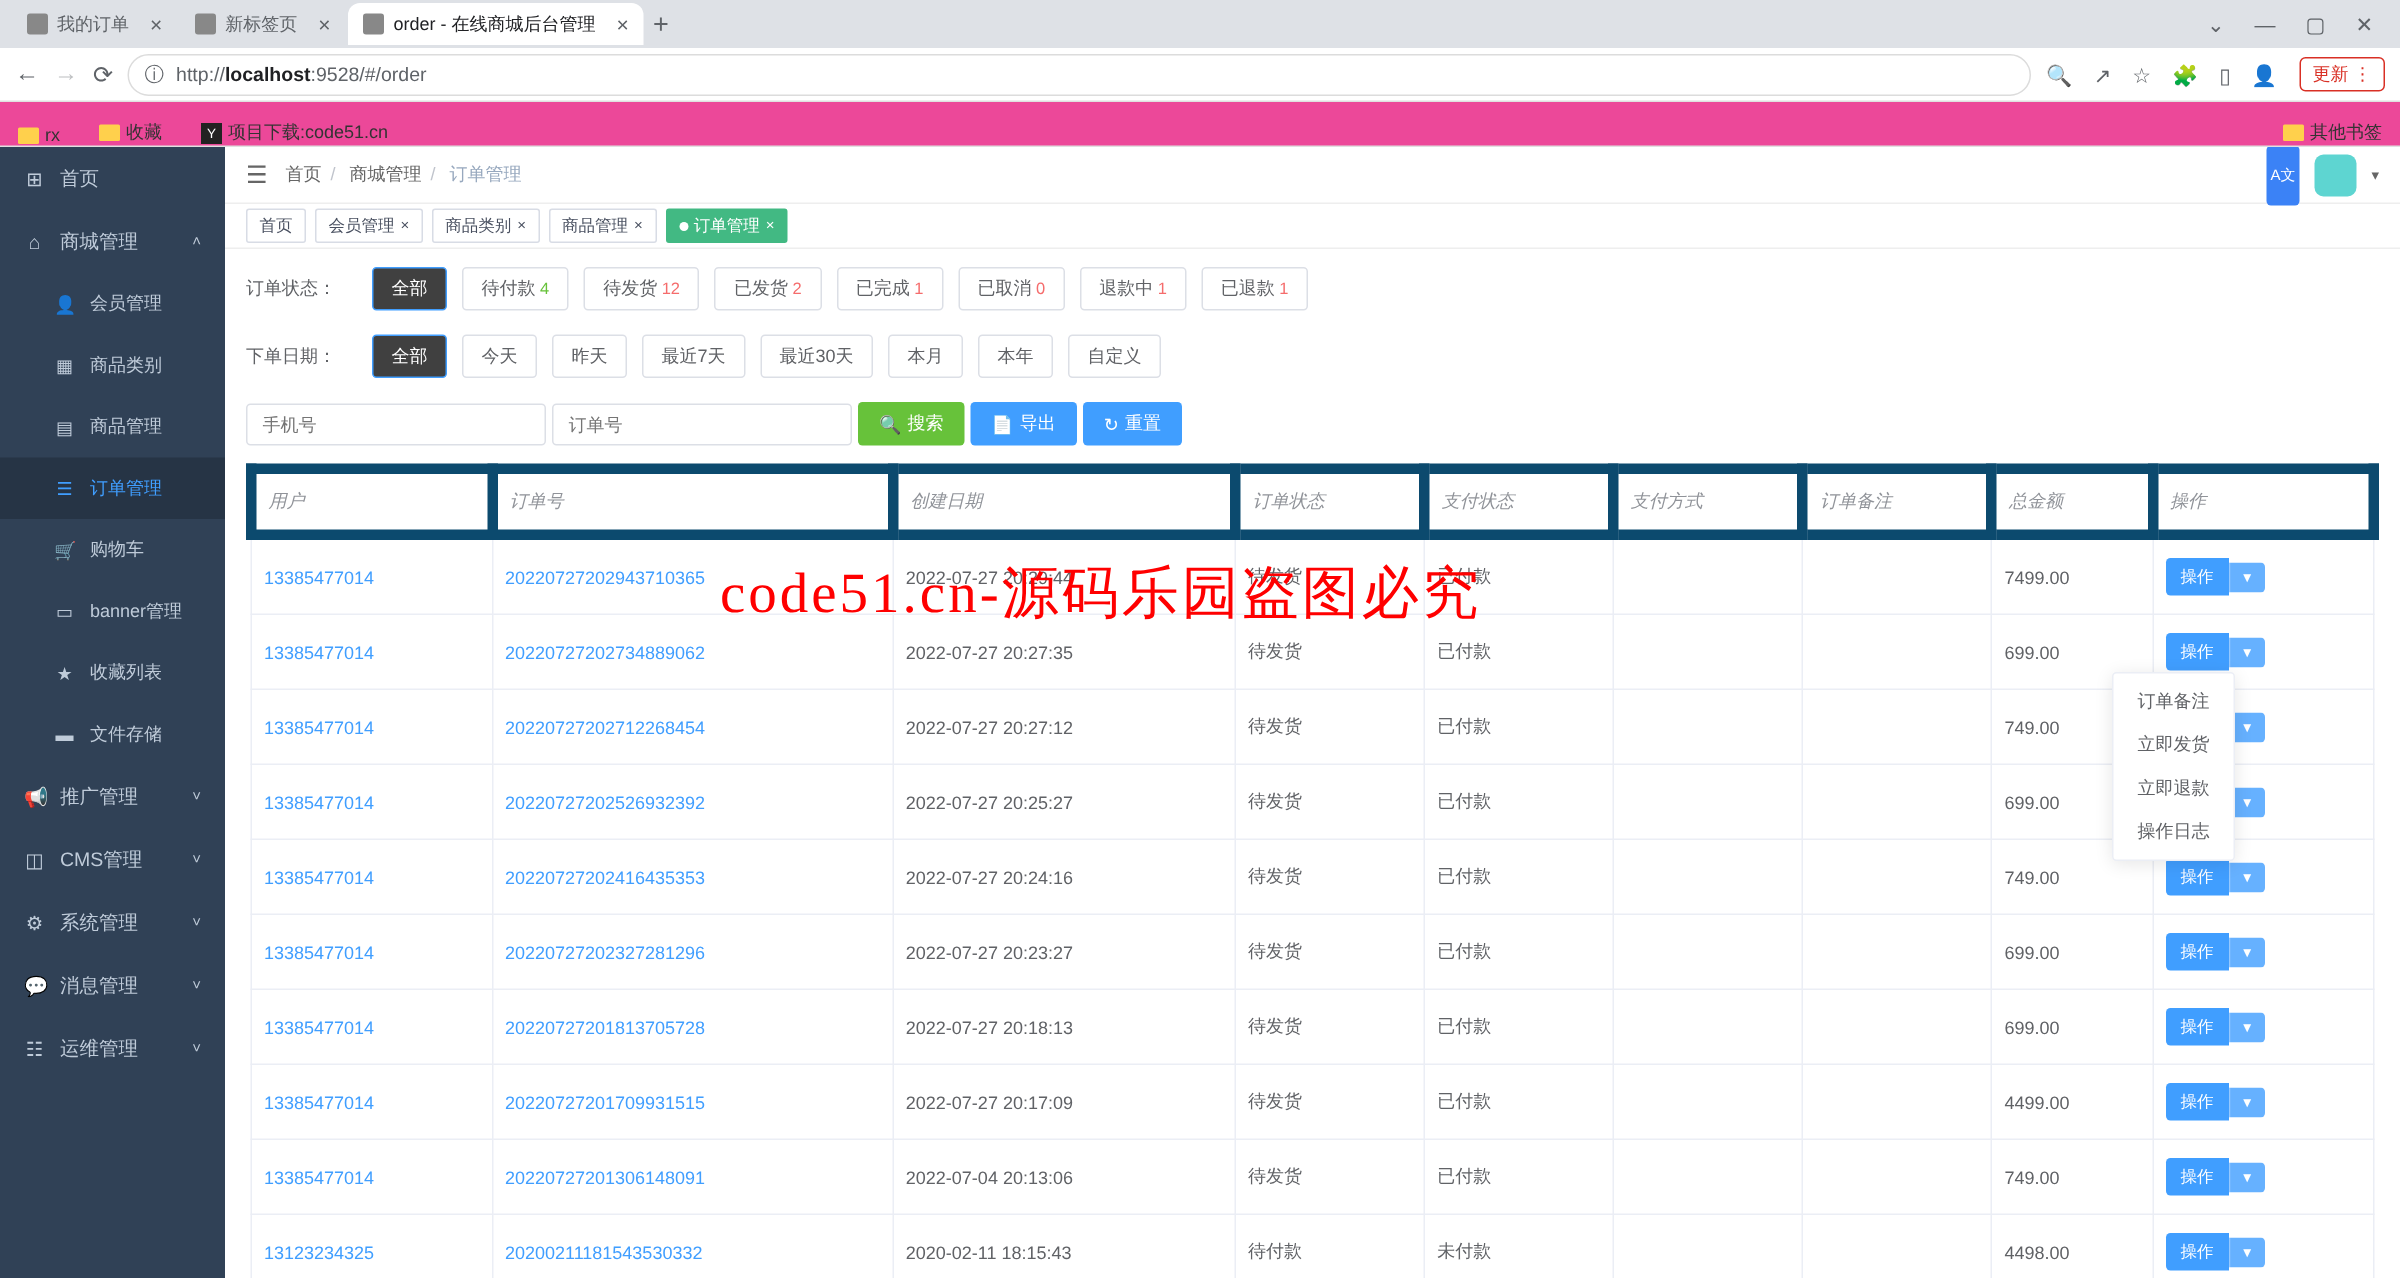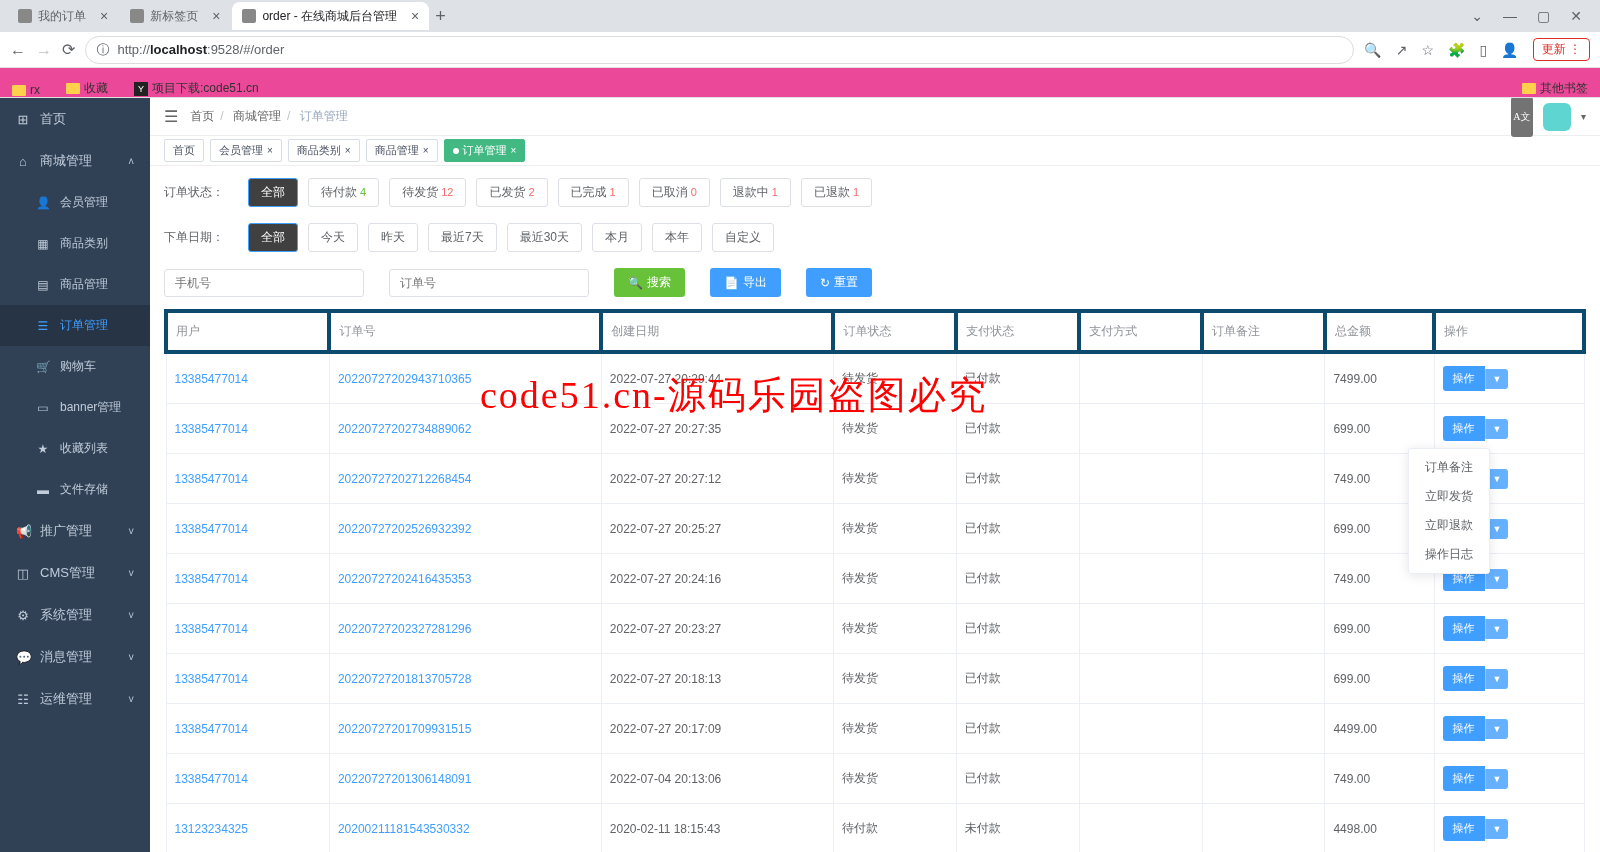--- a/index.html
+++ b/index.html
@@ -34,46 +34,46 @@
 .sb-caret { margin-left: auto; font-size: 10px; }
 .sb-icon { width: 14px; text-align: center; }
 
 .main { flex: 1; display: flex; flex-direction: column; overflow: hidden; background: #fff; }
 .top-header { display: flex; align-items: center; height: 38px; padding: 0 14px; border-bottom: 1px solid #eee; gap: 12px; font-size: 12px; color: #666; }
 .hamburger { font-size: 16px; cursor: pointer; }
 .breadcrumb a { color: #666; text-decoration: none; }
 .breadcrumb .sep { margin: 0 6px; color: #c0c4cc; }
 .breadcrumb .current { color: #97a8be; }
 .header-right { margin-left: auto; display: flex; gap: 10px; align-items: center; }
-.translate-icon { width: 22px; height: 40px; background: #737373; color:#fff; border-radius:3px; display:flex; align-items:center; justify-content:center; font-size:10px;font-family:Liberation Serif, serif; }
+.translate-icon { width: 22px; height: 40px; background: #3b82f6; color:#fff; border-radius:3px; display:flex; align-items:center; justify-content:center; font-size:10px; }
 .avatar { width: 28px; height: 28px; background: #5ed5d1; border-radius: 6px; }
 .caret-down { font-size:10px; color:#666; }
 
 .tab-nav { display: flex; align-items: center; height: 30px; padding: 0 14px; border-bottom: 1px solid #eee; gap: 6px; font-size: 11px; }
 .nav-tab { padding: 3px 8px; border: 1px solid #d8dce5; border-radius: 2px; color: #495060; cursor: pointer; display: flex; align-items: center; gap: 4px; }
 .nav-tab.active { background: #42b983; border-color: #42b983; color: #fff; }
 .nav-tab-close { font-size: 10px; }
 .nav-tab .dot { width: 6px; height: 6px; border-radius: 50%; background: #fff; }
 
 .content { flex: 1; overflow-y: auto; padding: 12px 14px; }
 .filter-row { display: flex; align-items: center; gap: 14px; margin-bottom: 16px; font-size: 12px; }
 .filter-label { width: 70px; color: #606266; }
 .filter-btn { padding: 5px 12px; border: 1px solid #dcdfe6; border-radius: 3px; background: #fff; cursor: pointer; font-size: 12px; color: #606266; }
 .filter-btn.primary { background: #404040; border-color: #409eff; color: #fff; }
 .badge { display: inline-block; margin-left: 3px; color: #f56c6c; font-size: 11px; }
 .badge.green { color: #67c23a; }
 
-.search-row { display: flex; gap: 25px; margin-bottom: 12px; align-items: center; }
+.search-row { display: flex; gap: 4px; margin-bottom: 12px; align-items: center; }
 .search-input { width: 200px; height: 28px; border: 1px solid #dcdfe6; border-radius: 3px; padding: 0 10px; font-size: 12px; color: #606266; }
 .action-btn { padding: 6px 14px; border: none; border-radius: 3px; color: #fff; font-size: 12px; cursor: pointer; display: inline-flex; align-items: center; gap: 4px; }
 .action-btn.green { background: #67c23a; }
 .action-btn.blue { background: #409eff; }
 
 .data-table { width: 100%; border-collapse: collapse; font-size: 12px; }
-.data-table th { background: #fff; border: 4px solid #0c4a6e; padding: 10px 8px; text-align: left; color: #909399; font-weight: 500; }
+.data-table th { background: #fff; border: 7px solid #0c4a6e; padding: 10px 8px; text-align: left; color: #909399; font-weight: 500; font-style: italic; }
 .data-table td { border: 1px solid #ebeef5; padding: 12px 8px; color: #606266; }
 .link { color: #409eff; cursor: pointer; }
 .op-btn { display: inline-flex; align-items: center; }
 .op-main { background: #409eff; color: #fff; padding: 5px 10px; border-radius: 3px 0 0 3px; font-size: 11px; cursor: pointer; }
 .op-caret { background: #66b1ff; color: #fff; padding: 5px 7px; border-radius: 0 3px 3px 0; font-size: 9px; cursor: pointer; border-left: 1px solid rgba(255,255,255,0.3); }
 
 .dropdown { position: absolute; right: 110px; top: 448px; background: #fff; border: 1px solid #ebeef5; border-radius: 3px; box-shadow: 0 2px 12px rgba(0,0,0,0.1); padding: 4px 0; z-index: 100; }
 .dropdown-item { padding: 6px 16px; font-size: 12px; color: #606266; cursor: pointer; white-space: nowrap; }
 
 .watermark { position: absolute; top: 370px; left: 480px; font-size: 38px; color: #ff0000; font-weight: 500; z-index: 200; pointer-events: none; font-family: Liberation Serif, serif; letter-spacing: 2px; }

